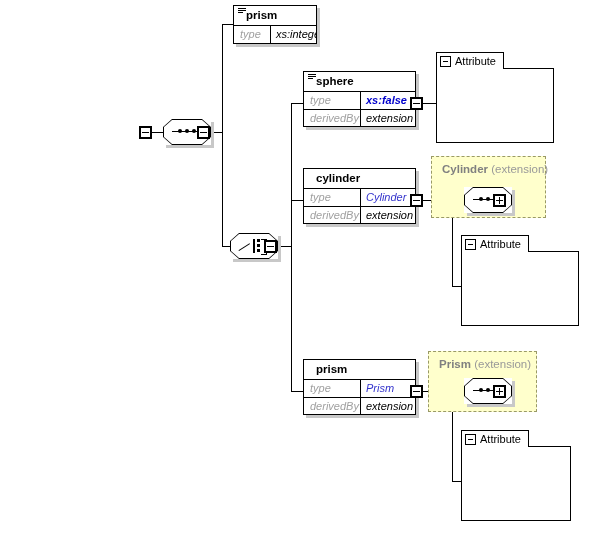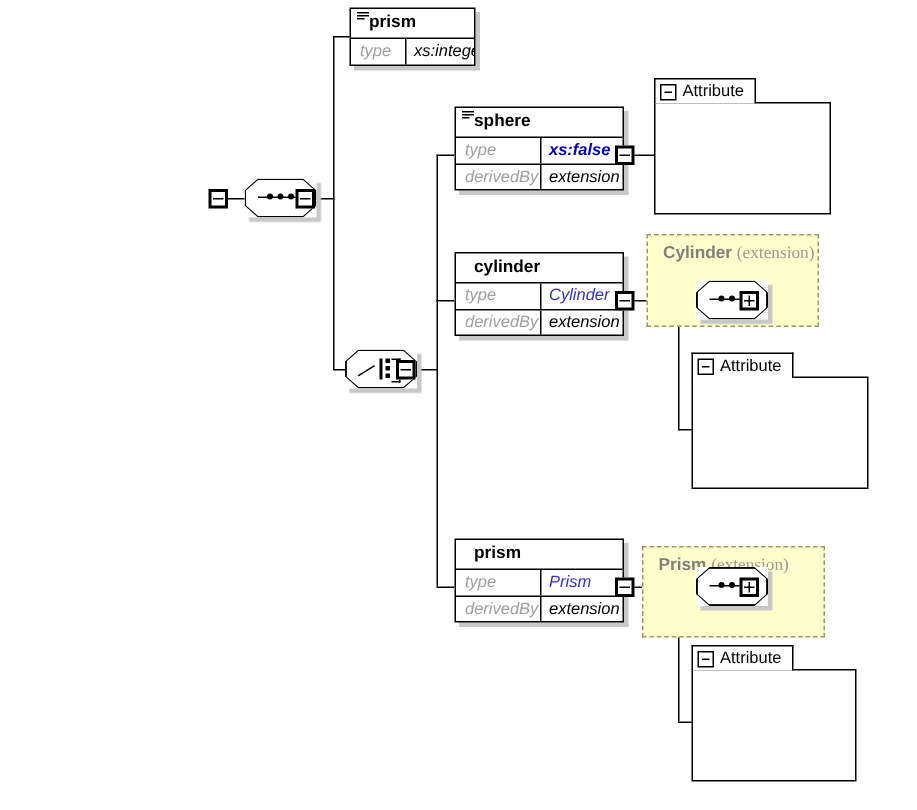--- a/index.html
+++ b/index.html
@@ -301,21 +301,20 @@
     white-space: nowrap;
     font-size: 11.5px;
   }
   .ext-title .ext-name {
     font-weight: bold;
     color: #808080;
   }
   .ext-title .ext-kind {
     color: #999999;
     font-weight: normal;
-    font-family: Liberation Serif, serif;
   }
 </style>
 </head>
 <body>
 
 <div id="canvas">
 
   <div class="line-h" style="left:151px; top:132px; width:14px;"></div>
 
   <div class="line-h" style="left:209px; top:132px; width:14px;"></div>
@@ -460,21 +459,21 @@
     <div class="oct-fill"></div>
     <div class="seq-glyph"></div>
     <div class="seq-dots">
         <b></b>
         <b></b>
         <b></b>
       </div>
   </div>
   <div class="toggle thick plus" style="left:493px; top:194px;"></div>
 
-  <div class="ext-panel" style="left:428px; top:364px; width:122px; height:61px;">
+  <div class="ext-panel" style="left:428px; top:351px; width:109px; height:61px;">
     <div class="ext-title">
       <span class="ext-name">Prism</span>
       <span class="ext-kind">(extension)</span>
     </div>
   </div>
   <div class="compositor" style="left:464px; top:378px;">
     <div class="oct-outline"></div>
     <div class="oct-fill"></div>
     <div class="seq-glyph"></div>
     <div class="seq-dots">

